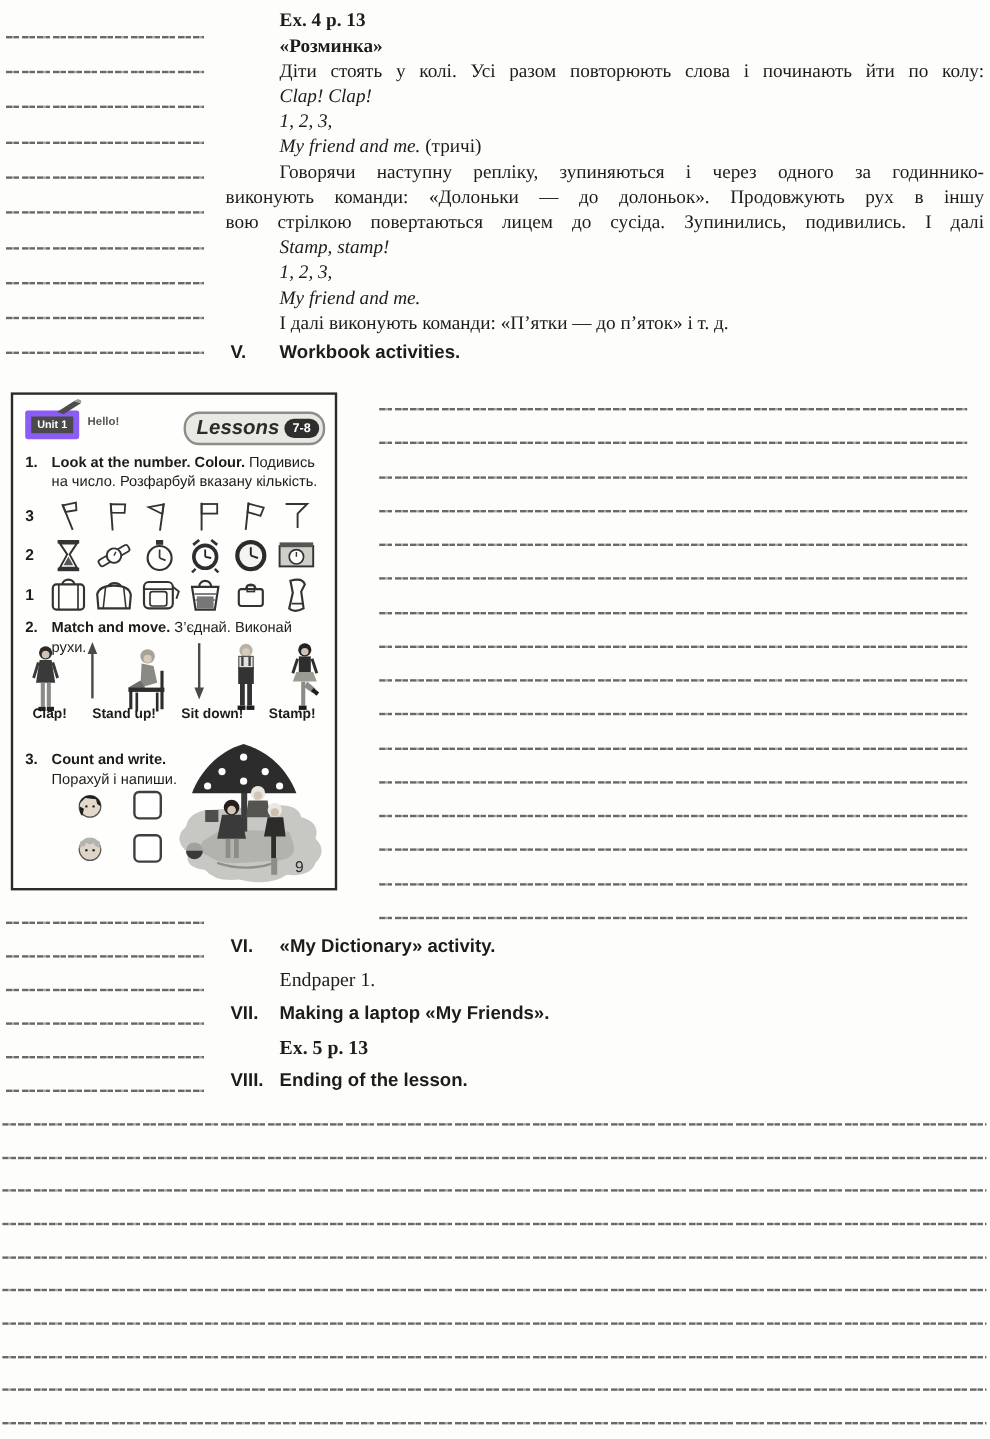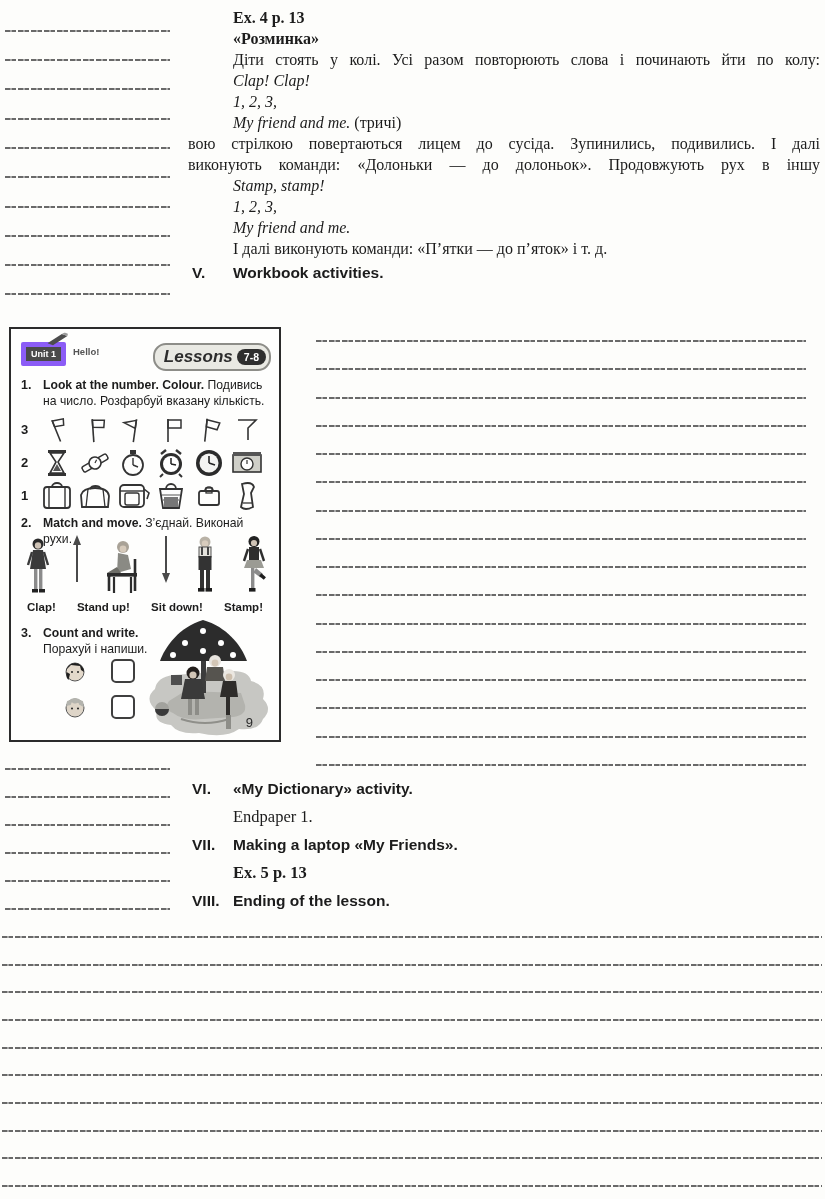--- a/index.html
+++ b/index.html
@@ -46,21 +46,21 @@
   .exnum{width:22px;font-weight:bold;font-size:12.5px;flex:none;line-height:16px;}
   .extext{font-size:12.2px;line-height:16px;width:230px;}
   .extext .en{font-weight:bold;}
   .ex1{position:absolute;left:0;top:48px;right:0;}
   .iconrows{position:absolute;left:10px;top:84px;right:6px;}
   .iconrow{display:flex;align-items:center;height:33px;}
   .rownum{width:17px;font-weight:bold;font-size:13px;flex:none;}
   .islot{width:38px;height:32px;display:flex;align-items:center;justify-content:center;flex:none;}
   .ex2{position:absolute;left:0;top:186px;right:0;}
   .figrow{position:absolute;left:12px;top:206px;right:10px;display:flex;align-items:flex-end;justify-content:space-between;height:62px;}
-  .labelrow{position:absolute;left:4px;top:272px;right:4px;display:flex;justify-content:space-between;padding:0 12px;align-items:flex-end;}
+  .labelrow{position:absolute;left:4px;top:260px;right:4px;display:flex;justify-content:space-between;padding:0 12px;align-items:flex-end;}
   .mlabel{font-size:11.5px;font-weight:bold;}
   .ex3{position:absolute;left:0;top:296px;right:0;}
   .countcol{position:absolute;left:52px;top:330px;}
   .countrow{display:flex;align-items:center;margin-bottom:12px;}
   .cbox{width:20px;height:20px;border:2.5px solid #3f3f3f;border-radius:5px;margin-left:24px;background:#fff;}
   .illus{position:absolute;right:2px;top:288px;}
   .pagenum{position:absolute;right:26px;bottom:10px;font-size:13px;color:#2a2a2a;}
   svg{display:block;}
 </style>
 </head>
@@ -79,22 +79,23 @@
   <div class="rline" style="left:5px;width:165px;top:293px"></div>
 </div>
 
 <div class="toptext">
   <div class="b ind">Ex. 4 p. 13</div>
   <div class="b ind">«Розминка»</div>
   <div class="tind just">Діти стоять у колі. Усі разом повторюють слова і починають йти по колу:</div>
   <div class="it ind">Clap! Clap!</div>
   <div class="it ind">1, 2, 3,</div>
   <div class="ind"><span class="it">My friend and me.</span><span> (тричі)</span></div>
+  <div class="tind just">Говорячи наступну репліку, зупиняються і через одного за годиннико-</div>
+  <div class="just">виконують команди: «Долоньки — до долоньок». Продовжують рух в іншу</div>
   <div class="just">вою стрілкою повертаються лицем до сусіда. Зупинились, подивились. І далі</div>
-  <div class="just">виконують команди: «Долоньки — до долоньок». Продовжують рух в іншу</div>
   <div class="it ind">Stamp, stamp!</div>
   <div class="it ind">1, 2, 3,</div>
   <div class="it ind">My friend and me.</div>
   <div class="ind">І далі виконують команди: «П’ятки — до п’яток» і т. д.</div>
   <div class="secrow">
     <span class="num">V.</span>
     <span>Workbook activities.</span>
   </div>
 </div>
 

